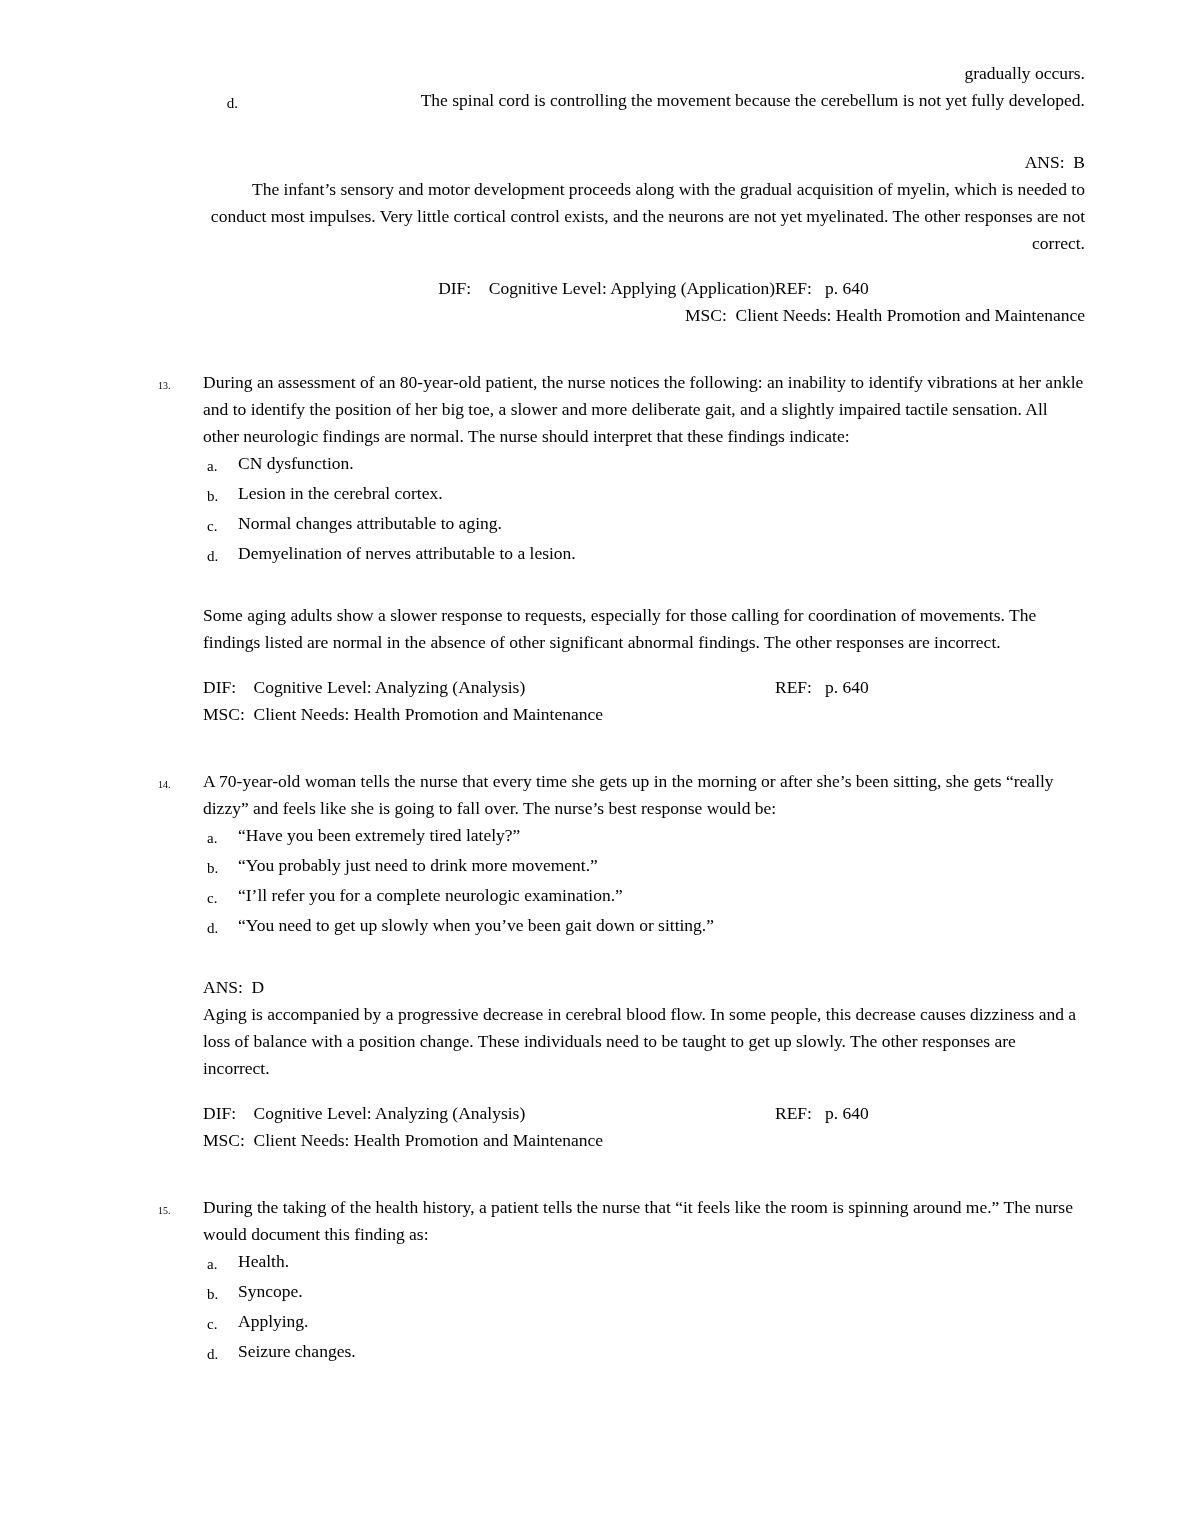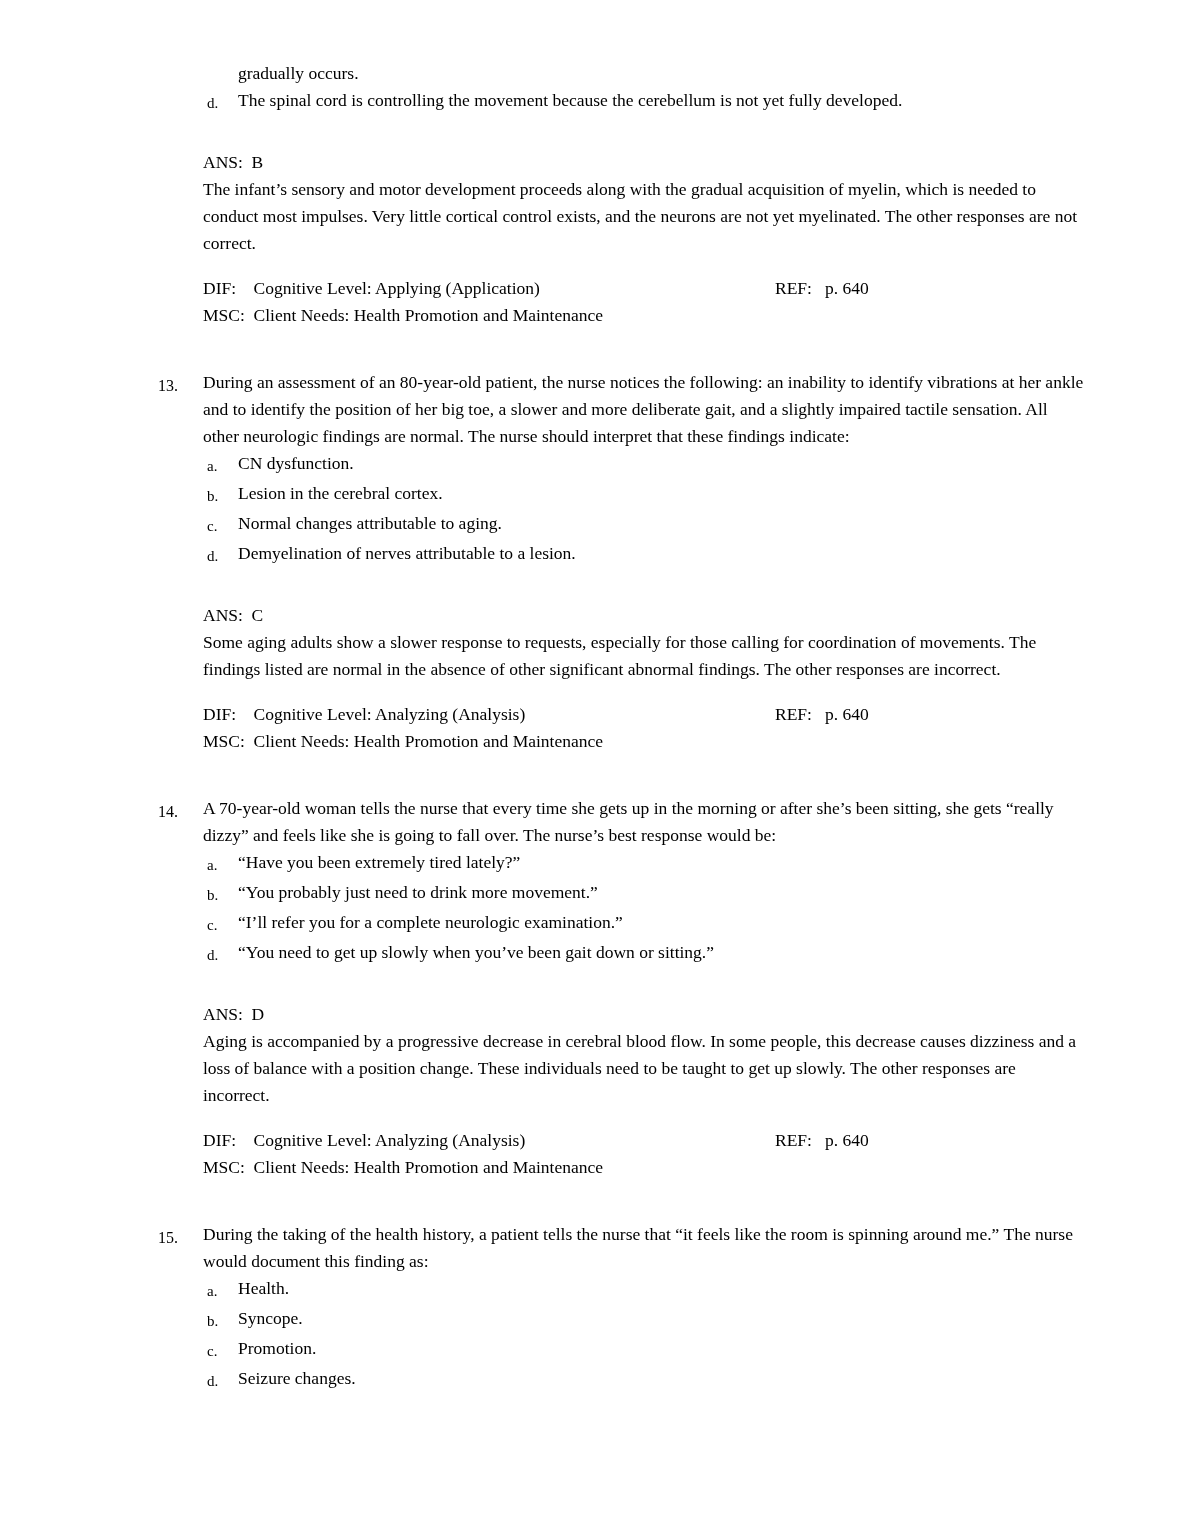--- a/index.html
+++ b/index.html
@@ -15,25 +15,25 @@
     width: 1190px;
     height: 1540px;
     padding: 60px 105px 0 158px;
     font-size: 17.5px;
     line-height: 27px;
   }
   .q-row { display: flex; }
   .q-num {
     width: 45px;
     flex-shrink: 0;
-    font-size: 16px;
+    font-size: 10px;
     padding-top: 3px;
   }
   .q-body { flex: 1; min-width: 0; }
-  .no-num { margin-left: 45px; }
+  .no-num { margin-left: 45px; text-align: right; }
   .options { }
   .option { display: flex; padding-left: 4px; }
   .opt-letter {
     width: 31px;
     flex-shrink: 0;
     font-size: 15px;
     padding-top: 3px;
   }
   .opt-text { flex: 1; min-width: 0; }
   .tail-line { padding-left: 35px; }
@@ -86,21 +86,20 @@
           <div class="option">
             <span class="opt-letter">c.</span>
             <span class="opt-text">Normal changes attributable to aging.</span>
           </div>
           <div class="option">
             <span class="opt-letter">d.</span>
             <span class="opt-text">Demyelination of nerves attributable to a lesion.</span>
           </div>
         </div>
         <div class="answer-block">
-          <div class="meta-line">ANS:  C</div>
           <div>Some aging adults show a slower response to requests, especially for those calling for coordination of movements. The findings listed are normal in the absence of other significant abnormal findings. The other responses are incorrect.</div>
         </div>
         <div class="dif-block">
           <div class="dif-row">
             <span class="dif-text">DIF:    Cognitive Level: Analyzing (Analysis)</span>
             <span class="ref-text">REF:   p. 640</span>
           </div>
           <div class="meta-line">MSC:  Client Needs: Health Promotion and Maintenance</div>
         </div>
       </div>
@@ -154,21 +153,21 @@
           <div class="option">
             <span class="opt-letter">a.</span>
             <span class="opt-text">Health.</span>
           </div>
           <div class="option">
             <span class="opt-letter">b.</span>
             <span class="opt-text">Syncope.</span>
           </div>
           <div class="option">
             <span class="opt-letter">c.</span>
-            <span class="opt-text">Promotion.</span>
+            <span class="opt-text">Applying.</span>
           </div>
           <div class="option">
             <span class="opt-letter">d.</span>
             <span class="opt-text">Seizure changes.</span>
           </div>
         </div>
       </div>
     </div>
   </div>
 

